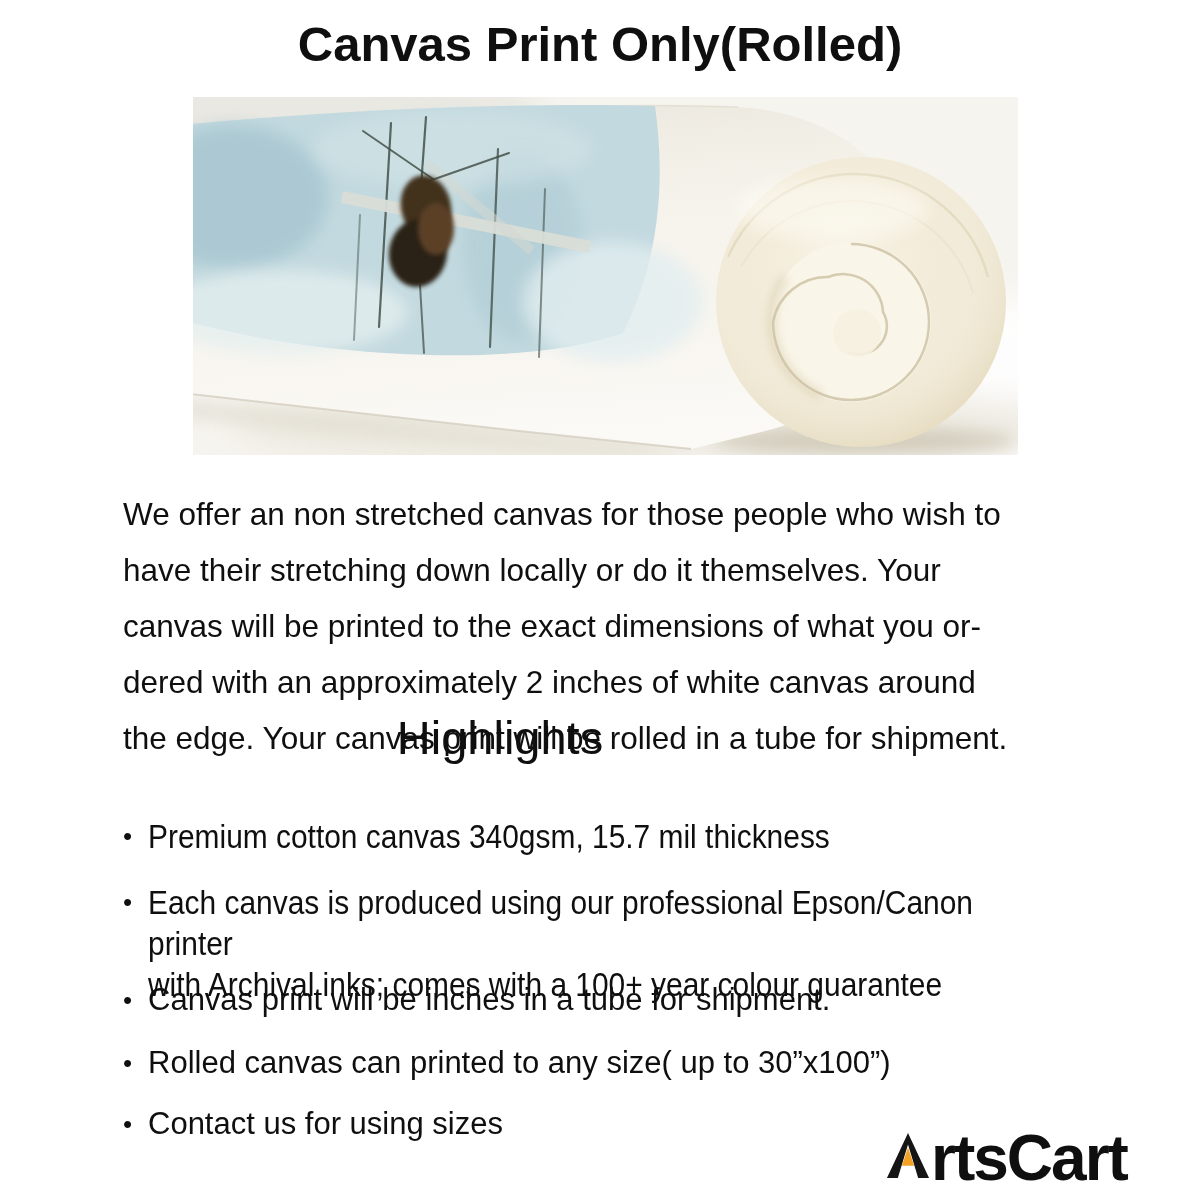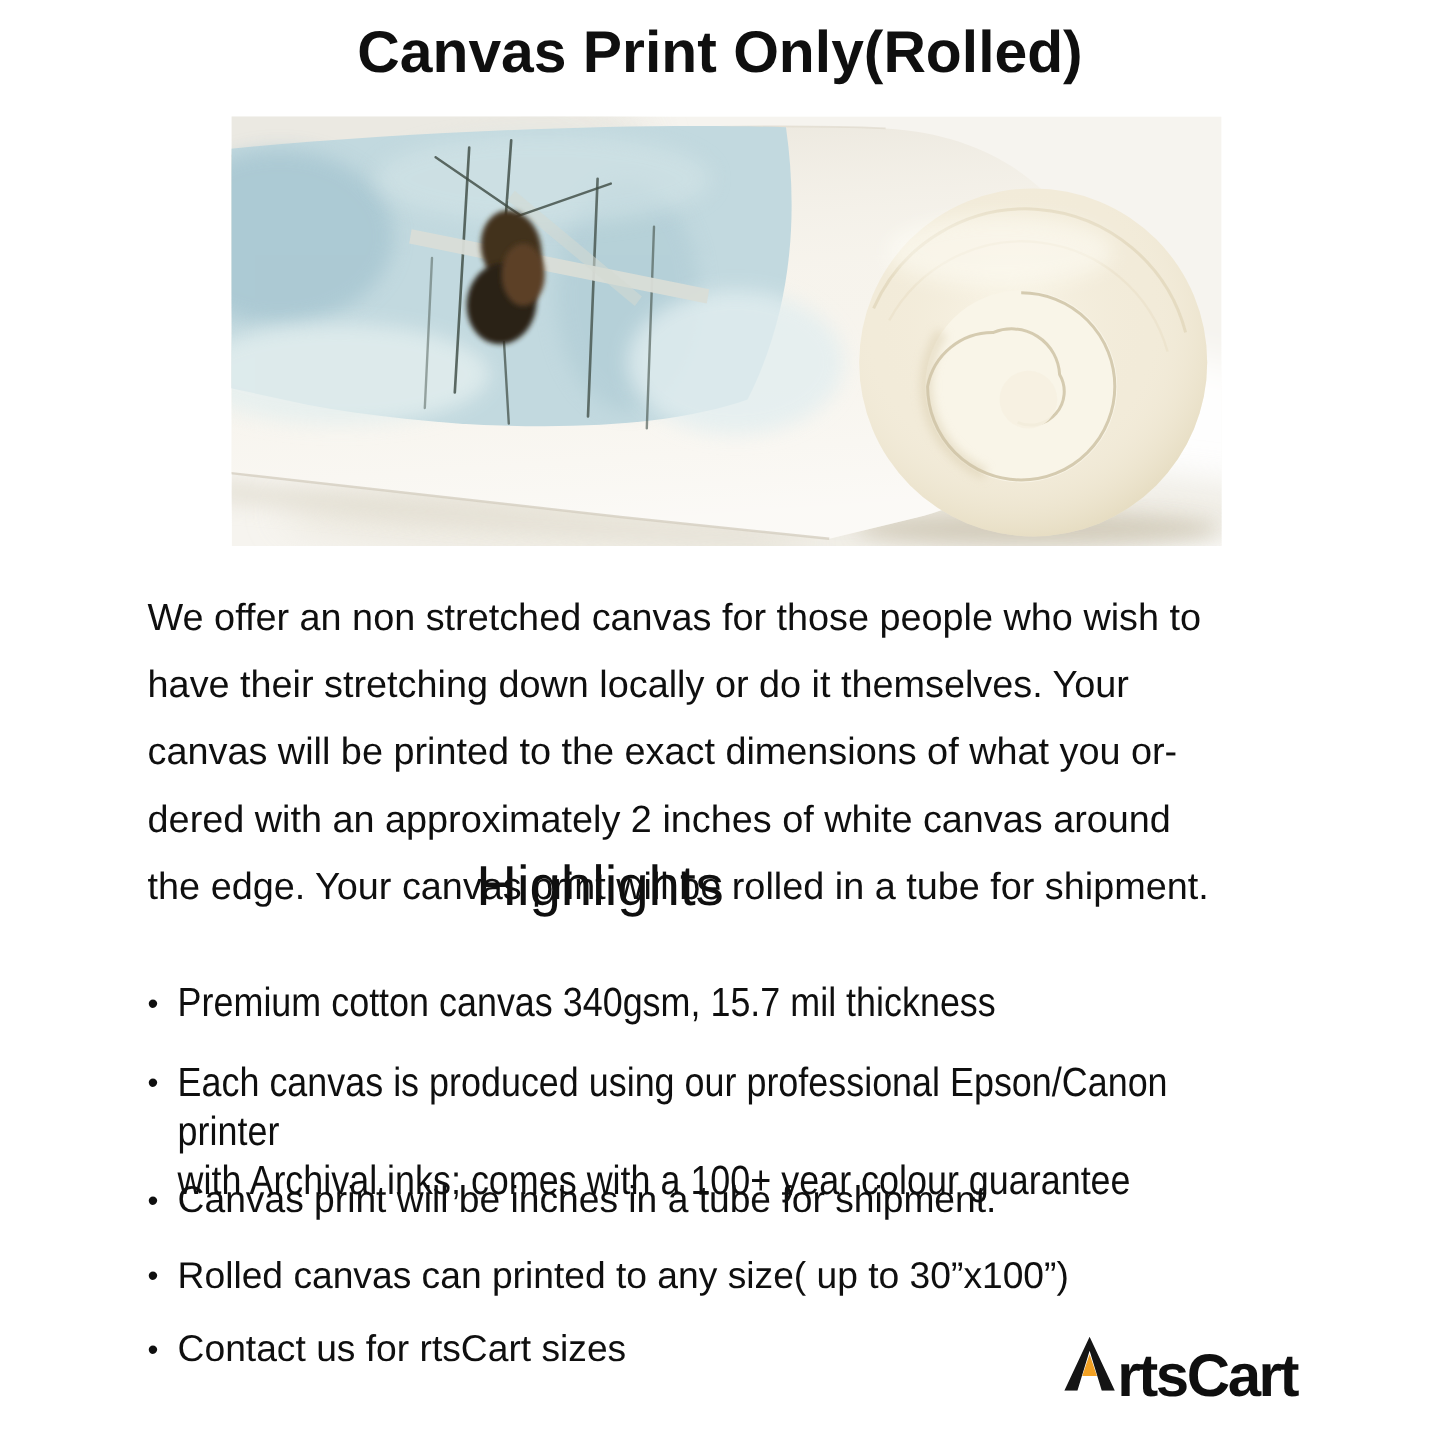--- a/index.html
+++ b/index.html
@@ -48,22 +48,23 @@
   .condensed .hl-text{
     font-size:34px;line-height:41px;
     transform:scaleX(0.88);transform-origin:0 0;
   }
   .logo{
     position:absolute;left:886px;top:1114px;
     display:flex;align-items:flex-end;
   }
   .logo-a{display:block;margin-bottom:12px;}
   .logo-rest{
-    font-size:50px;font-weight:700;line-height:1;letter-spacing:-2px;
+    font-size:64px;font-weight:700;line-height:1;letter-spacing:-2px;
     margin-left:1px;
+    margin-top:12px;
   }
 </style>
 </head>
 <body>
 
 <h1 class="page-title">Canvas Print Only(Rolled)</h1>
 
 <svg class="photo" viewBox="0 0 825 358" xmlns="http://www.w3.org/2000/svg">
   <defs>
     <filter id="b16" x="-40%" y="-40%" width="180%" height="180%">
@@ -171,21 +172,21 @@
   <li class="hl-item">
     <span class="dot">•</span>
     <span class="hl-text">Canvas print will be inches in a tube for shipment.</span>
   </li>
   <li class="hl-item">
     <span class="dot">•</span>
     <span class="hl-text">Rolled canvas can printed to any size( up to 30”x100”)</span>
   </li>
   <li class="hl-item">
     <span class="dot">•</span>
-    <span class="hl-text">Contact us for rtsCart sizes</span>
+    <span class="hl-text">Contact us for using sizes</span>
   </li>
 </ul>
 
 <div class="logo">
   <svg class="logo-a" width="44" height="45" viewBox="0 0 60 62" xmlns="http://www.w3.org/2000/svg">
     <path d="M30,0 L59,62 L44,62 L30,16 L16,62 L1,62 Z" fill="#151515"></path>
     <path d="M30,20 L38.5,45 L21.5,45 Z" fill="#f2a124"></path>
   </svg>
   <span class="logo-rest">rtsCart</span>
 </div>

